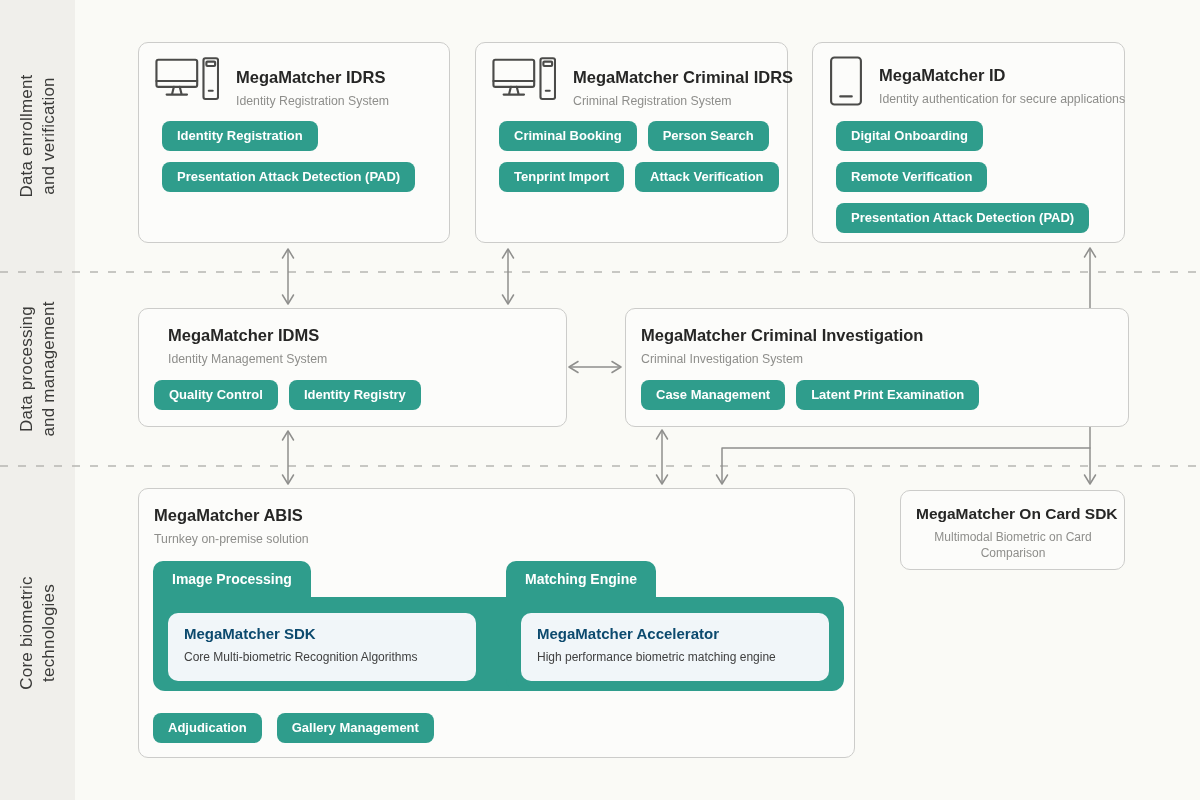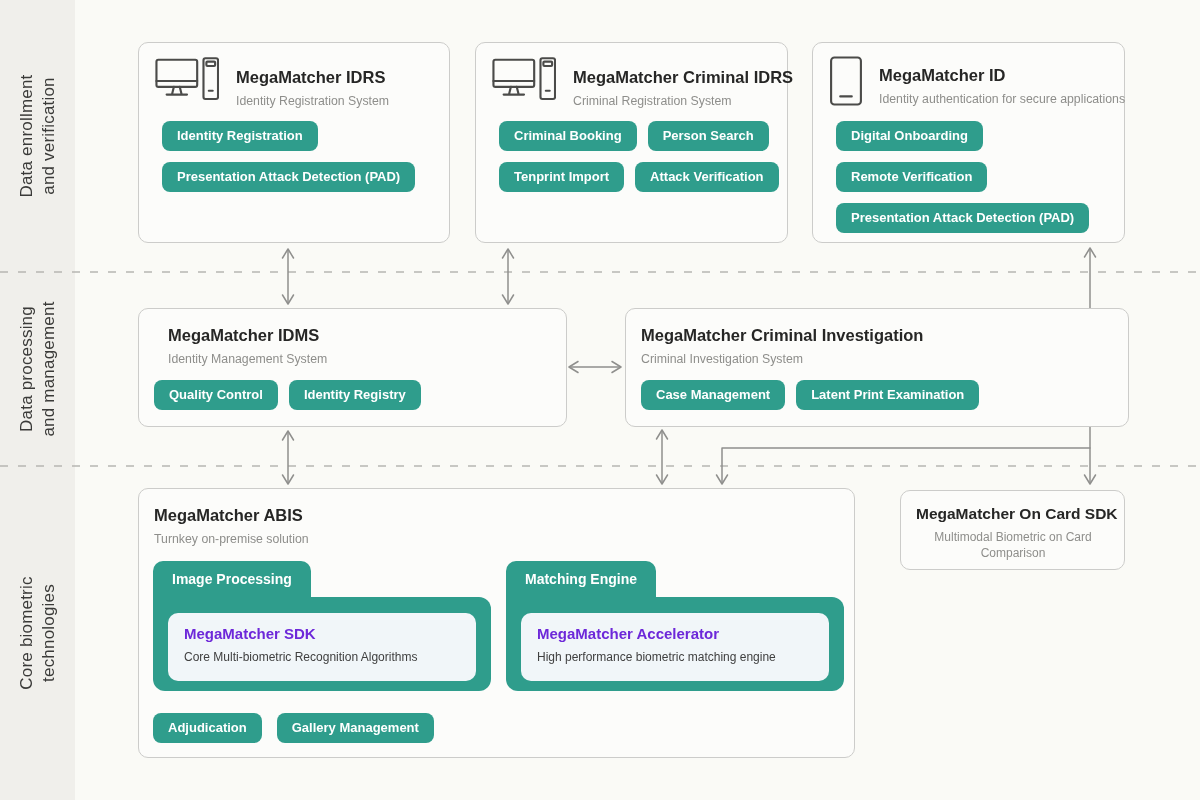--- a/index.html
+++ b/index.html
@@ -32,21 +32,21 @@
     height:30px; line-height:30px; padding:0 15px; border-radius:8px; white-space:nowrap;
   }
   .group { position:absolute; top:72px; width:338px; height:130px; }
   .group-tab {
     position:absolute; left:0; top:0; height:40px; line-height:36px;
     background:#2F9D8C; color:#fff; font-size:14px; font-weight:700;
     padding:0 19px; border-radius:10px 10px 0 0; white-space:nowrap;
   }
   .group-body { position:absolute; left:0; right:0; top:36px; bottom:0; background:#2F9D8C; border-radius:0 12px 12px 12px; }
   .inner-card { position:absolute; left:15px; top:52px; width:308px; height:68px; background:#F1F6F9; border-radius:10px; }
-  .inner-title { position:absolute; left:16px; top:12px; font-size:15px; font-weight:700; color:#6d28d9; white-space:nowrap; }
+  .inner-title { position:absolute; left:16px; top:12px; font-size:15px; font-weight:700; color:#0c4a6e; white-space:nowrap; }
   .inner-sub { position:absolute; left:16px; top:37px; font-size:12px; color:#404040; white-space:nowrap; }
   .wrap-sub { white-space:normal; line-height:1.35; }
 </style>
 </head>
 <body>
 
 <div class="stage">
 
   <div class="sidebar"></div>
 
@@ -214,21 +214,21 @@
       </div>
     </div>
   </div>
 
   <div class="card t2" style="left:138px; top:488px; width:717px; height:270px;">
     <div style="position:absolute; left:15px; top:17px;">
       <div class="card-title">MegaMatcher ABIS</div>
       <div class="card-sub">Turnkey on-premise solution</div>
     </div>
 
-    <div class="group" style="left:14px;">
+    <div class="group" style="left:14px;padding-left:38px;">
       <div class="group-body"></div>
       <div class="group-tab">Image Processing</div>
       <div class="inner-card">
         <div class="inner-title">MegaMatcher SDK</div>
         <div class="inner-sub">Core Multi-biometric Recognition Algorithms</div>
       </div>
     </div>
 
     <div class="group" style="left:367px;">
       <div class="group-body"></div>

